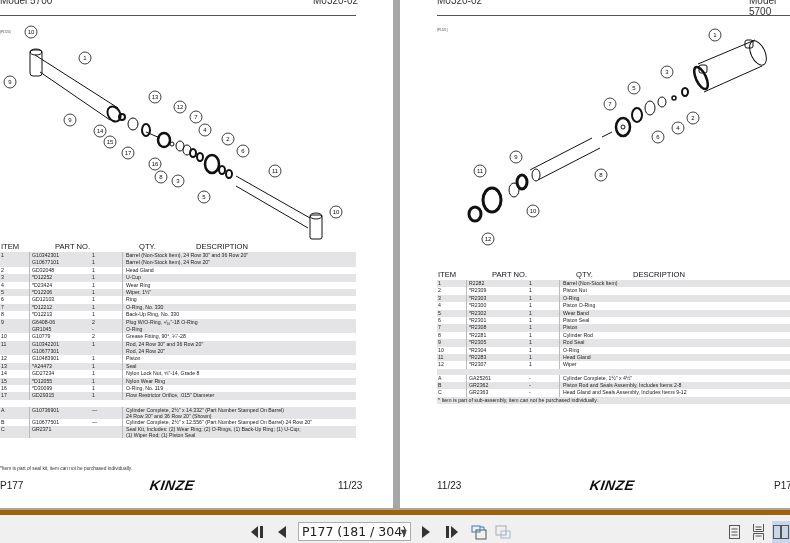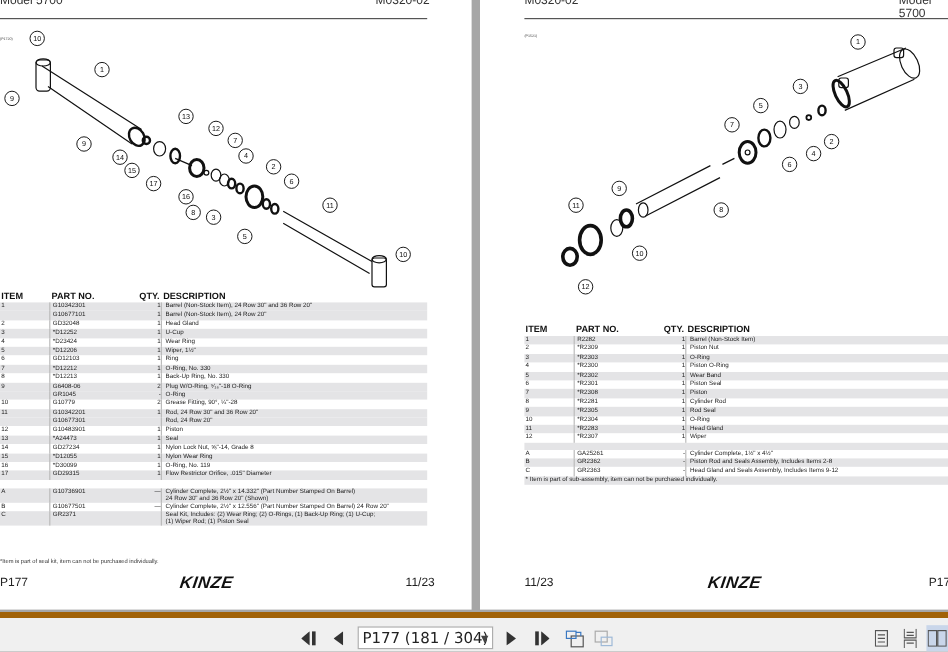--- a/index.html
+++ b/index.html
@@ -7,24 +7,24 @@
   .page { position:absolute; top:0; height:508px; background:#fff; overflow:hidden; }
   #page-left { left:0; width:393px; }
   #page-right { left:400px; width:390px; }
   .hdr { position:absolute; top:-5px; font-size:10px; color:#333; }
   .hdr-line { position:absolute; top:15px; height:1px; background:#555; }
   .figref { position:absolute; font-size:3px; color:#444; }
   svg.diagram { position:absolute; }
   .tbl { position:absolute; font-size:5.2px; color:#222; }
   .tbl .row { display:flex; height:7.4px; line-height:7.4px; }
   .tbl .row.alt { background:#e4e4e6; }
-  .tbl .row.hd { font-weight:bold; font-size:7.6px; height:10px; line-height:10px; color:#111; background:none; }
+  .tbl .row.hd { font-weight:normal; font-size:7.6px; height:10px; line-height:10px; color:#111; background:none;gap:24px; }
   .tbl .c-item { width:28px; padding-left:1px; }
-  .tbl .c-part { width:60px; border-left:1px solid #bbb; padding-left:2px;margin-left:12px; }
-  .tbl .c-qty { width:30px; text-align:right; }
+  .tbl .c-part { width:60px; border-left:1px solid #bbb; padding-left:2px; }
+  .tbl .c-qty { width:30px; text-align:left; }
   .tbl .c-desc { flex:1; border-left:1px solid #bbb; padding-left:3px; white-space:nowrap; }
   .tbl .row.hd .c-part, .tbl .row.hd .c-desc { border-left:none; }
   .tbl .row.tall { height:12px; line-height:6px; }
   .tbl .gap { height:7px; }
   .note { position:absolute; font-size:4.8px; color:#333; }
   .footer { position:absolute; top:480px; font-size:10px; color:#222; }
   .logo { position:absolute; top:477px; font-size:14px; font-weight:bold; font-style:italic; letter-spacing:0.5px; color:#111; transform:skewX(-8deg); }
   #toolbar { position:absolute; top:510px; left:0; width:790px; height:33px; background:#f0f0f0; border-top:5px solid #a16207; }
   .tb-btn { position:absolute; top:8px; height:18px; display:flex; align-items:center; justify-content:center; cursor:pointer; }
   .page-select { position:absolute; left:298px; top:7px; width:113px; height:19px; background:#fff; border:1px solid #adadad; box-sizing:border-box; font-size:12.5px; color:#222; display:flex; align-items:center; padding-left:3px; font-family:"DejaVu Sans", sans-serif; }

